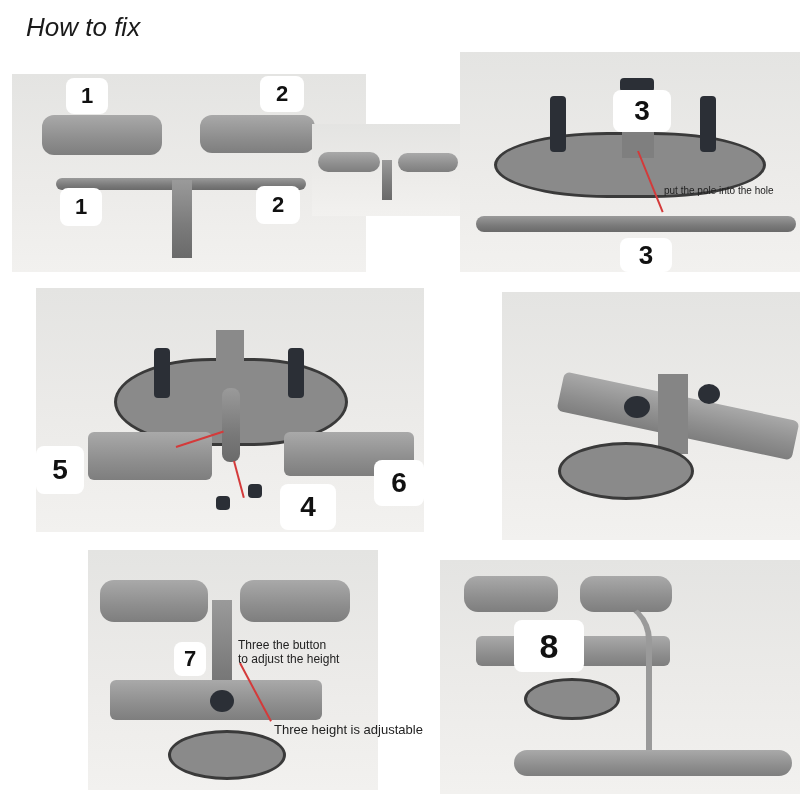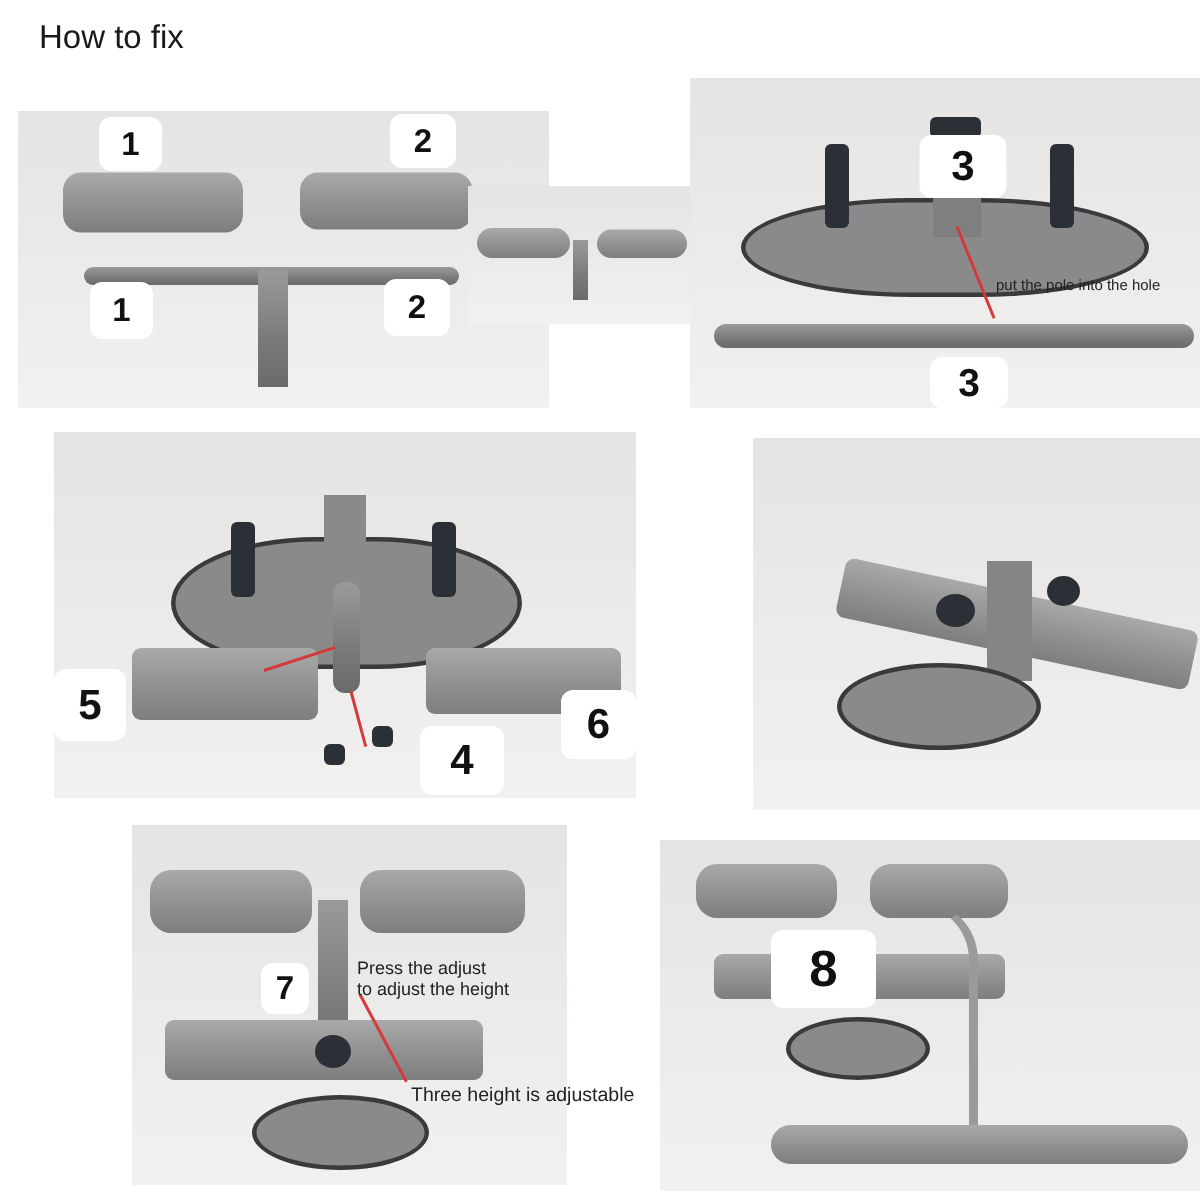--- a/index.html
+++ b/index.html
@@ -1,17 +1,17 @@
 <!DOCTYPE html>
 <html><head>
 <meta charset="utf-8">
 <style>
   html,body{margin:0;padding:0;background:#ffffff;}
   body{width:800px;height:800px;position:relative;overflow:hidden;font-family:"Liberation Sans",sans-serif;}
-  .title{position:absolute;left:26px;top:12px;font-size:22px;color:#1a1a1a;}
+  .title{position:absolute;left:26px;top:12px;font-size:26px;color:#1a1a1a;font-style:italic;}
   .panel{position:absolute;background:linear-gradient(180deg,#e4e4e2 0%,#ecebe9 55%,#f2f1ef 100%);overflow:hidden;}
   .lbl{position:absolute;background:#ffffff;border-radius:8px;color:#111;font-weight:bold;display:flex;align-items:center;justify-content:center;}
   .pad{position:absolute;background:linear-gradient(180deg,#a9a9a9 0%,#8e8e8e 60%,#7e7e7e 100%);border-radius:12px;}
   .rod{position:absolute;background:linear-gradient(180deg,#9a9a9a,#7a7a7a 60%,#6a6a6a);}
   .base{position:absolute;background:#8a8a8a;border:3px solid #3a3a3a;}
   .dark{position:absolute;background:#2b2f36;border-radius:4px;}
   .note{position:absolute;color:#222;font-size:11px;white-space:nowrap;}
   .arrow{position:absolute;height:2px;background:#d43a3a;transform-origin:0 50%;}
 </style>
 </head>
@@ -76,21 +76,21 @@
 
 <div class="panel" style="left:88px;top:550px;width:290px;height:240px;">
   <div class="pad" style="left:12px;top:30px;width:108px;height:42px;border-radius:14px;"></div>
   <div class="pad" style="left:152px;top:30px;width:110px;height:42px;border-radius:14px;"></div>
   <div class="rod" style="left:124px;top:50px;width:20px;height:120px;"></div>
   <div class="pad" style="left:22px;top:130px;width:212px;height:40px;border-radius:6px;"></div>
   <div class="dark" style="left:122px;top:140px;width:24px;height:22px;border-radius:50%;"></div>
   <div class="base" style="left:80px;top:180px;width:112px;height:44px;border-radius:50%;"></div>
   <div class="arrow" style="left:152px;top:112px;width:66px;transform:rotate(62deg);"></div>
   <div class="lbl" style="left:86px;top:92px;width:32px;height:34px;font-size:22px;">7</div>
-  <div class="note" style="left:150px;top:88px;font-size:12px;">Press the adjust</div>
+  <div class="note" style="left:150px;top:88px;font-size:12px;">Three the button</div>
   <div class="note" style="left:150px;top:102px;font-size:12px;">to adjust the height</div>
 </div>
 <div class="note" style="left:274px;top:722px;font-size:13px;">Three height is adjustable</div>
 
 <div class="panel" style="left:440px;top:560px;width:360px;height:234px;">
   <div class="pad" style="left:24px;top:16px;width:94px;height:36px;border-radius:14px;"></div>
   <div class="pad" style="left:140px;top:16px;width:92px;height:36px;border-radius:14px;"></div>
   <div class="pad" style="left:36px;top:76px;width:194px;height:30px;border-radius:6px;"></div>
   <div class="base" style="left:84px;top:118px;width:90px;height:36px;border-radius:50%;"></div>
   <div style="position:absolute;left:146px;top:40px;width:60px;height:150px;border-right:6px solid #9a9a9a;border-top:4px solid transparent;border-radius:0 40px 0 0;"></div>

